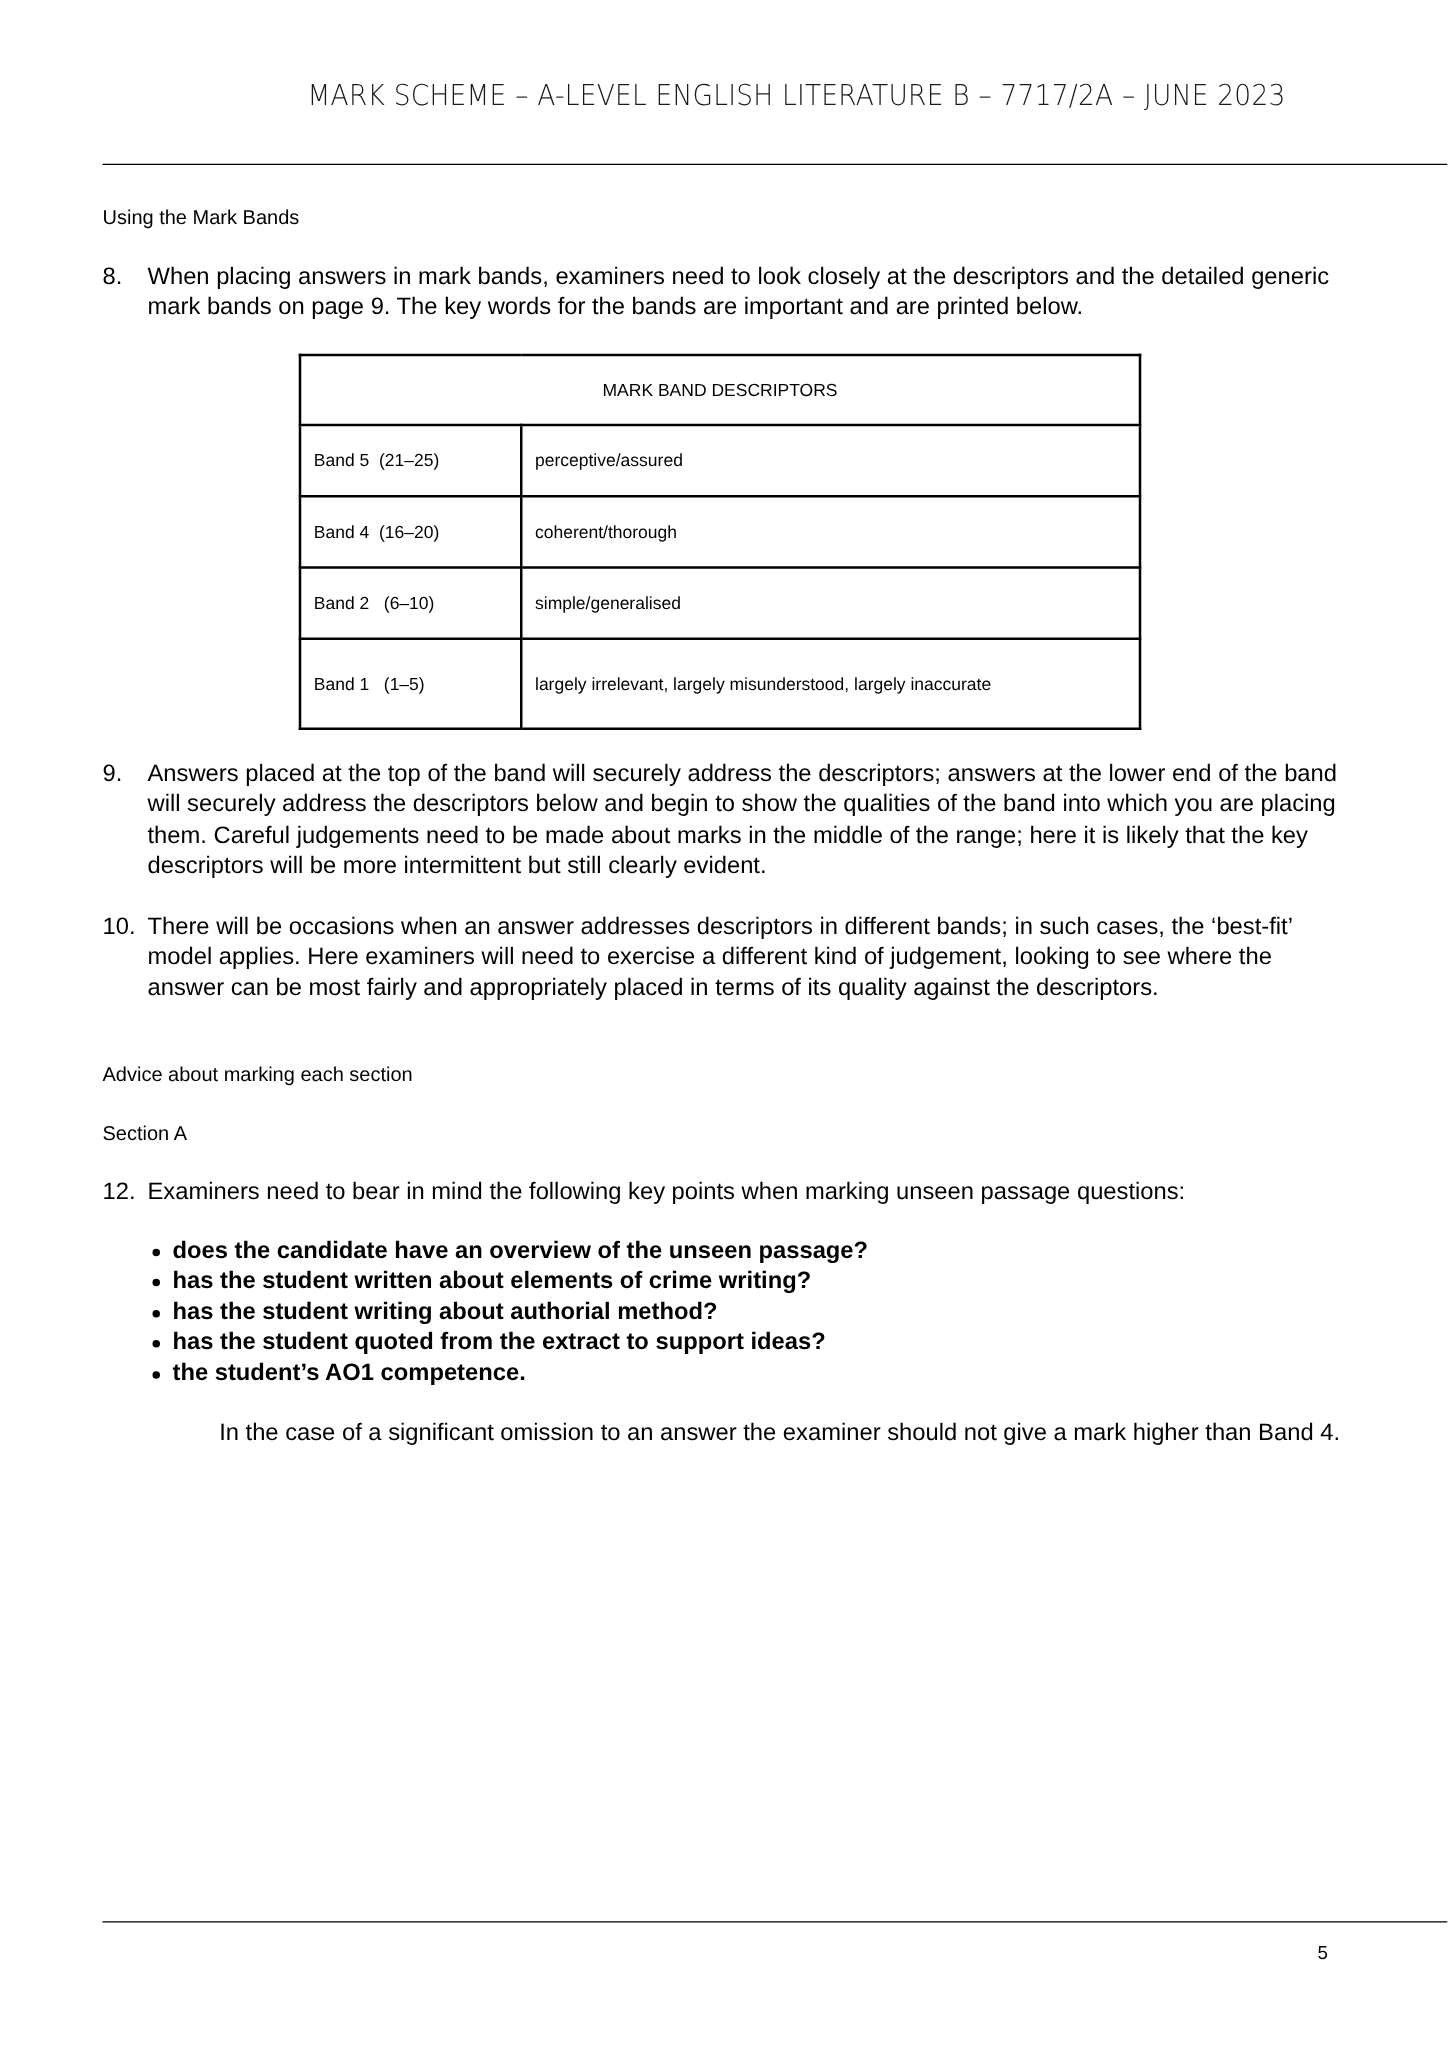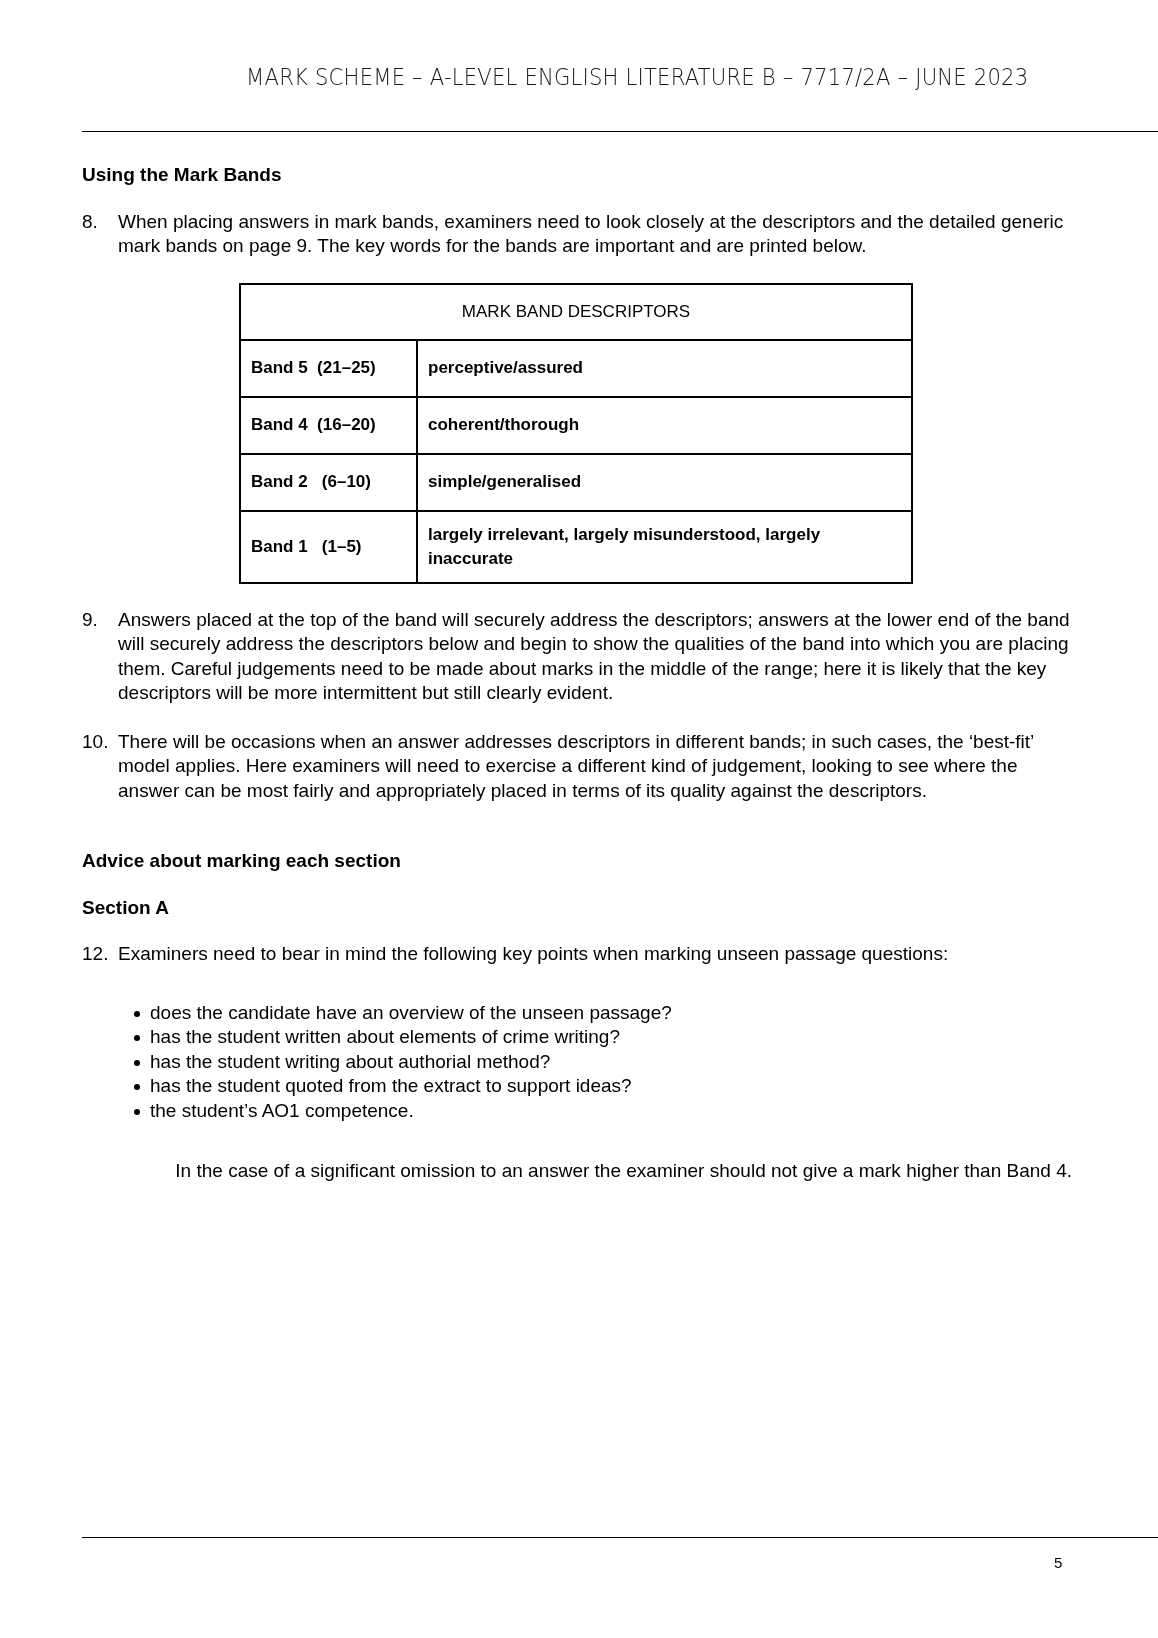--- a/index.html
+++ b/index.html
@@ -10,35 +10,35 @@
   .header-title {
     position: absolute; right: 130px; top: 64px;
     font-family: "DejaVu Sans", sans-serif; font-size: 23px; font-weight: 300;
     letter-spacing: 0.2px; transform: scaleX(0.92); transform-origin: right center;
     white-space: nowrap; color: #1a1a1a;
   }
   .rule { position: absolute; left: 82px; right: 0; height: 1px; background: #000; }
   .rule.top { top: 131px; }
   .rule.bottom { top: 1537px; }
   .content { position: absolute; left: 82px; top: 163px; width: 990px; font-size: 19px; line-height: 24.5px; }
-  .heading { font-weight: bold; font-size: 19px; margin: 0; }
+  .heading { font-weight: normal; font-size: 16px; margin: 0; }
   .para { position: relative; padding-left: 36px; margin: 0; }
   .para .num { position: absolute; left: 0; top: 0; }
   .plain { margin: 0; text-align: right; }
   table.bands {
     border-collapse: collapse; margin-left: 157px; width: 674px;
-    font-size: 17px; line-height: 24px;
+    font-size: 14px; line-height: 24px;
   }
   table.bands td { border: 2px solid #000; padding: 0 10px; }
   table.bands tr.hdr td { text-align: center; height: 54px; }
-  table.bands tr.row td { height: 55px; font-weight: bold; }
+  table.bands tr.row td { height: 55px; }
   table.bands tr.row.tall td { height: 70px; }
   table.bands td.band { width: 155px; white-space: pre; }
   table.bands td.desc { border-left-width: 1px; }
-  ul.bullets { list-style: none; margin: 12px; padding: 0 0 0 38px; }
+  ul.bullets { list-style: none; margin: 0; padding: 0 0 0 38px; font-weight: bold; }
   ul.bullets li { position: relative; padding-left: 18px; }
   ul.bullets li .dot {
     position: absolute; left: 2px; top: 10px; width: 6px; height: 6px;
     background: #000; border-radius: 50%;
   }
   .page-number {
     position: absolute; left: 1054px; top: 1554px; font-size: 15px;
   }
 </style>
 </head>

